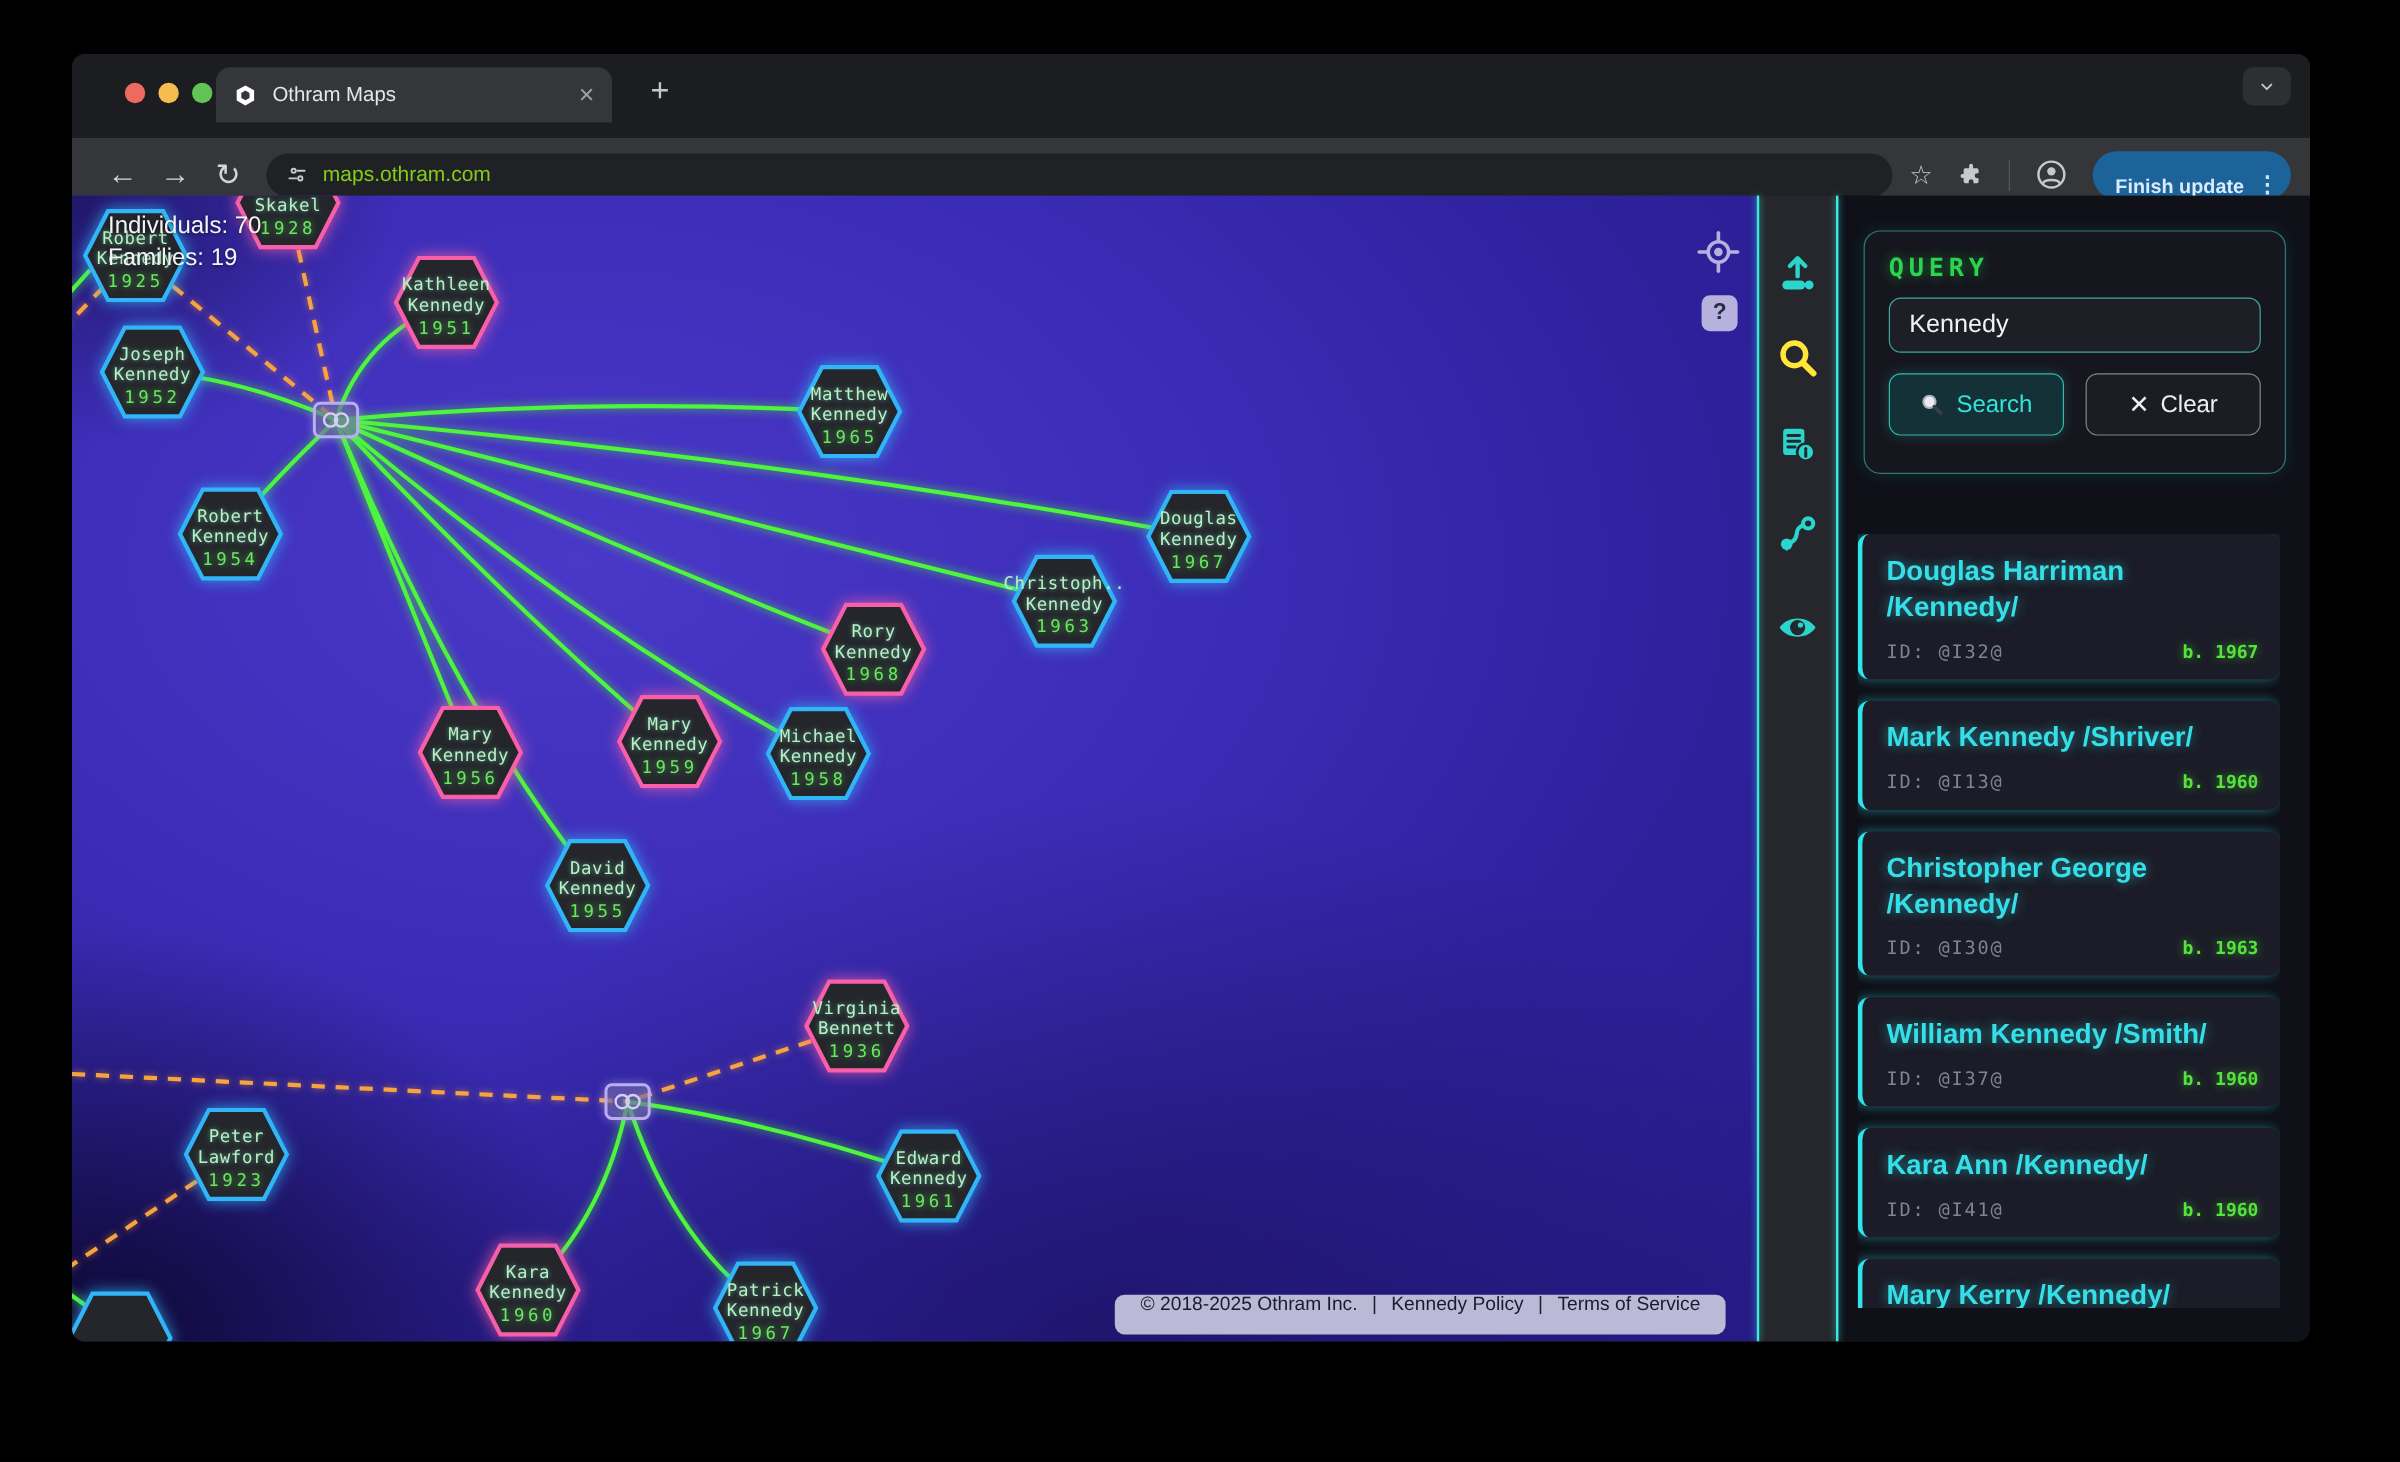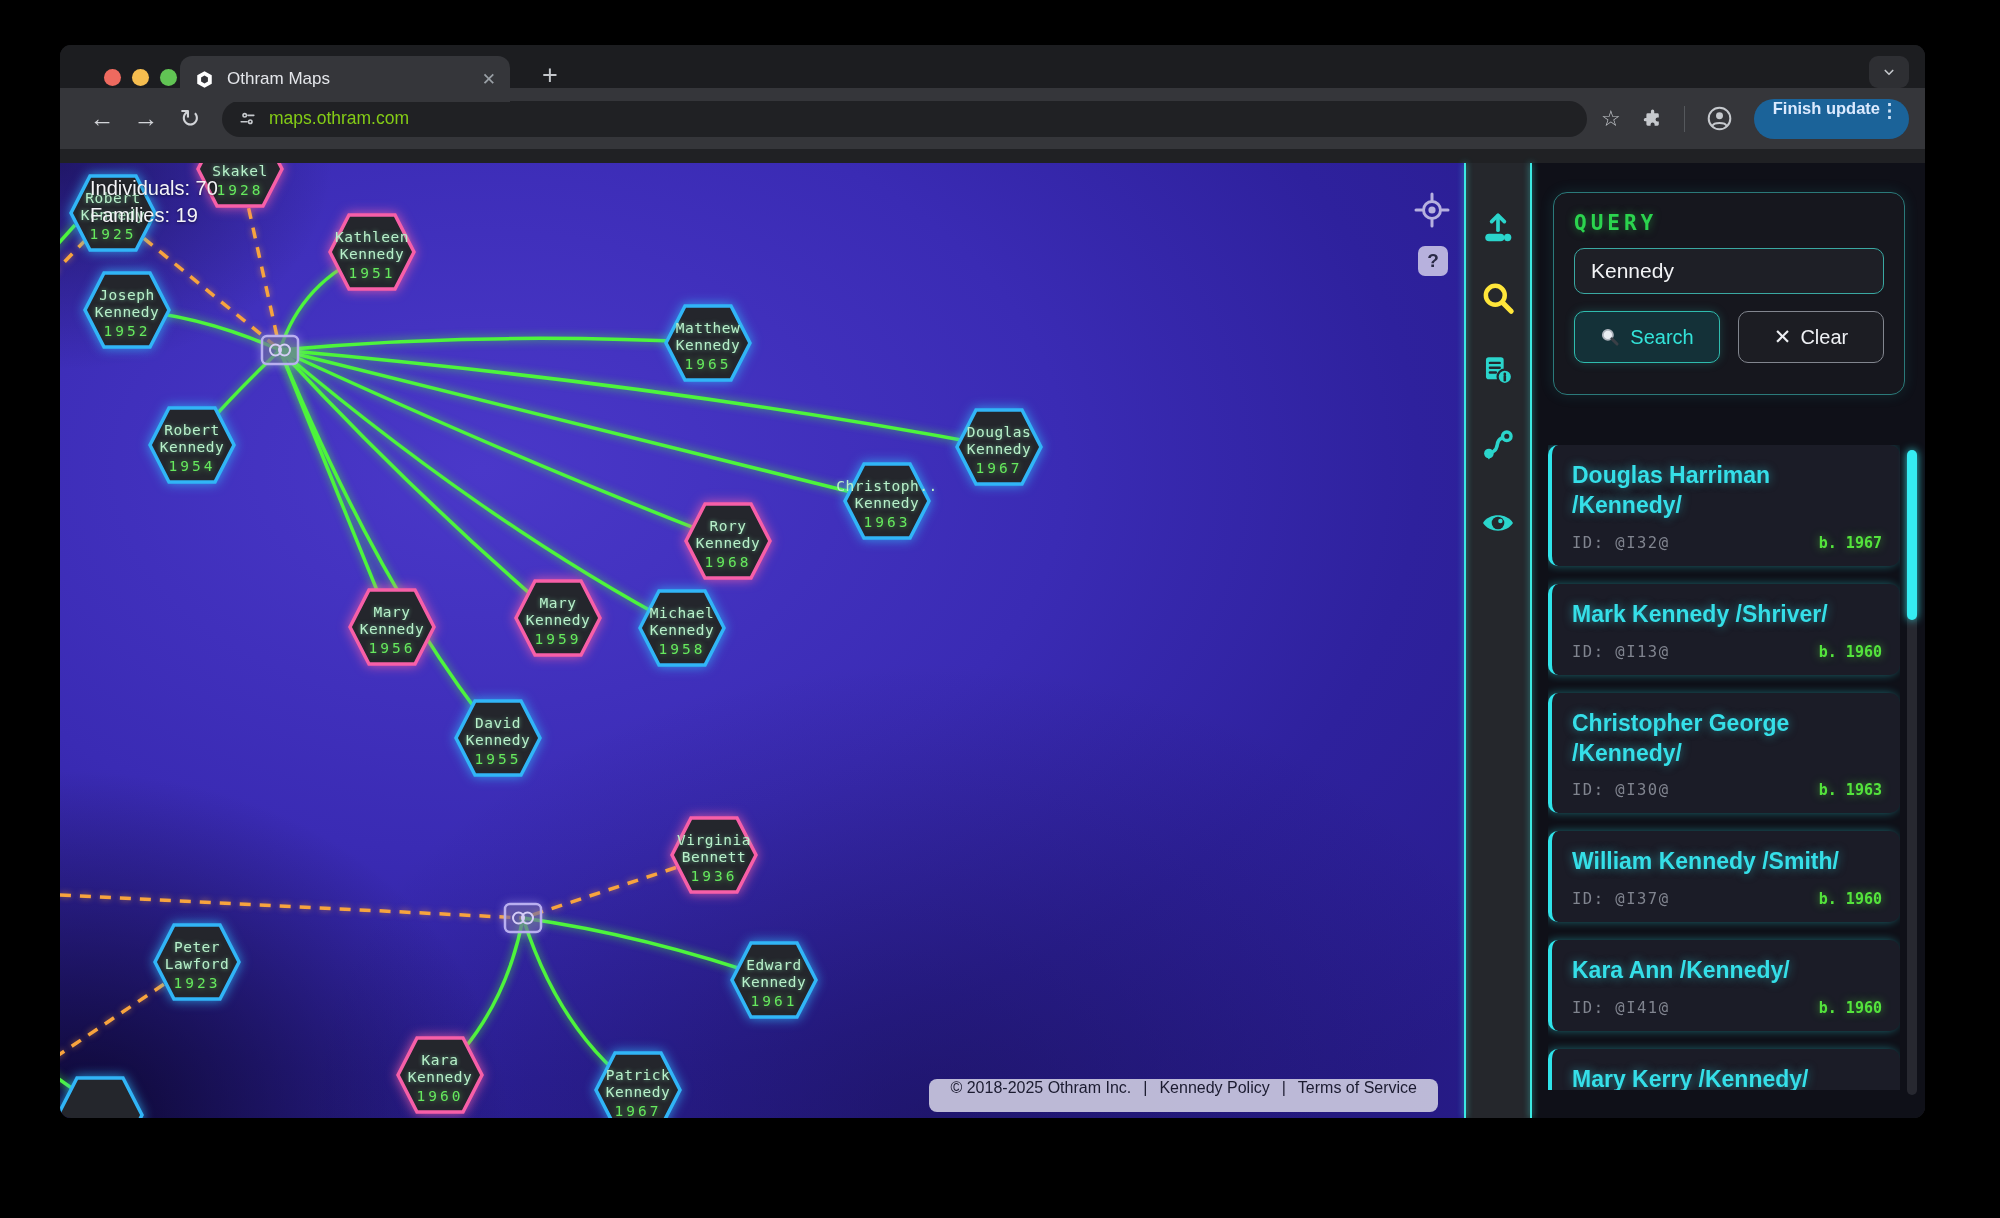--- a/index.html
+++ b/index.html
@@ -1,41 +1,41 @@
 <!DOCTYPE html>
 <html><head>
 <meta charset="utf-8">
 <style>
   html,body{margin:0;padding:0;width:2000px;height:1218px;background:#000;overflow:hidden;
     font-family:"Liberation Sans",sans-serif;}
   .window{position:absolute;left:60px;top:45px;width:1865px;height:1073px;border-radius:11px;
     overflow:hidden;background:#202124;}
   
-  .tabstrip{position:relative;height:43px;background:#1c1d20;}
+  .tabstrip{position:relative;height:70px;background:#1c1d20;}
   .lights{position:absolute;left:44px;top:24px;display:flex;gap:11px;}
   .light{width:17px;height:17px;border-radius:50%;}
   .tab{position:absolute;left:120px;top:11px;width:330px;height:46px;background:#35363a;
     border-radius:12px 12px 0 0;display:flex;align-items:center;padding:0 14px;box-sizing:border-box;}
   .tab-title{color:#e4e6ea;font-size:17px;margin-left:12px;}
   .tab-close{margin-left:auto;color:#9aa0a6;font-size:17px;cursor:default;}
   .newtab{position:absolute;left:470px;top:13px;color:#c3c6ca;font-size:27px;font-weight:300;width:40px;height:34px;
     display:flex;align-items:center;justify-content:center;}
   .win-chevron{position:absolute;right:16px;top:11px;width:40px;height:32px;border-radius:9px;background:#2e2f33;
     display:flex;align-items:center;justify-content:center;}
   
   .toolbar{height:61px;background:#35363a;display:flex;align-items:center;padding:0 16px 0 20px;}
   .nav-ic{color:#d2d4d8;font-size:25px;width:44px;text-align:center;flex:0 0 auto;}
   .omnibox{flex:1;height:36px;margin:0 14px 0 10px;border-radius:18px;background:#202124;
     display:flex;align-items:center;padding:0 16px;gap:12px;min-width:0;}
   .omni-url{color:#84cc16;font-size:17.5px;}
   .tb-right{display:flex;align-items:center;gap:21px;flex:0 0 auto;}
   .tb-ic{color:#c6c9cd;font-size:22px;}
   .tb-sep{width:1px;height:26px;background:#55585c;}
-  .update-pill{height:40px;border-radius:20px;background:#1b6399;display:flex;align-items:flex-start;
-    padding:0 10px 0 19px;}
+  .update-pill{height:40px;border-radius:20px;background:#1b6399;display:flex;align-items:flex-end;
+    padding:0 10px 0 19px;gap:10px;}
   .update-label{color:#dbeafe;font-size:16.5px;font-weight:600;}
   .kebab{color:#cfe3f8;font-size:19px;font-weight:700;}
   
   .content{position:absolute;left:0;top:118px;width:1865px;height:955px;}
   .canvas{position:absolute;left:0;top:0;width:1404px;height:955px;overflow:hidden;
     background:
       radial-gradient(420px 320px at 0% 0%, rgba(12,7,44,.55), transparent 65%),
       radial-gradient(700px 560px at 1% 100%, rgba(8,4,32,.85), transparent 62%),
       radial-gradient(900px 650px at 62% 100%, rgba(16,10,60,.45), transparent 70%),
       radial-gradient(1300px 850px at 30% 32%, #4a38c9 0%, #3a2bb4 45%, #2e219d 72%, #281c8c 100%);}
@@ -57,21 +57,21 @@
   .locate{position:absolute;left:1352px;top:27px;z-index:3;}
   .help-btn{position:absolute;left:1358px;top:83px;z-index:3;width:30px;height:30px;border-radius:7px;
     background:#b7b1dd;color:#2a2a46;font-size:19px;font-weight:700;display:flex;align-items:center;justify-content:center;}
   .footer-pill{position:absolute;right:26px;bottom:6px;z-index:3;height:33px;border-radius:8px;
     background:rgba(200,198,222,.93);color:#1b1b30;font-size:16px;display:flex;align-items:flex-start;
     padding:0 21px;gap:12px;white-space:nowrap;}
   .divider{position:absolute;top:0;width:2px;height:955px;background:#3ce8e2;box-shadow:0 0 6px rgba(60,232,226,.8);z-index:4;}
   .rail{position:absolute;left:1406px;top:0;width:64px;height:955px;background:#25272c;z-index:3;}
   .rail-btn{position:absolute;left:12px;width:40px;height:40px;display:flex;align-items:center;justify-content:center;}
   
-  .sidebar{position:absolute;left:1472px;top:0;width:393px;height:955px;background:#0f1018;z-index:3;}
+  .sidebar{position:absolute;left:1472px;top:0;width:393px;height:955px;background:#0f1018;z-index:3;padding-left:31px;}
   .query-panel{position:absolute;left:21px;top:29px;width:352px;height:203px;box-sizing:border-box;
     border:1.5px solid #2b7a7a;border-radius:14px;background:#16171e;box-shadow:0 0 14px rgba(40,170,170,.16);
     padding:18px 20px;}
   .q-label{font-family:"DejaVu Sans Mono",monospace;font-weight:700;font-size:21px;color:#2bd44e;
     letter-spacing:4px;text-shadow:0 0 9px rgba(43,212,78,.5);}
   .q-input{margin-top:13px;width:100%;height:46px;box-sizing:border-box;border-radius:10px;
     border:1.5px solid #3aa8a2;background:#1e1f26;color:#f2f3f5;font-size:21px;padding:0 16px;
     font-family:"Liberation Sans",sans-serif;outline:none;}
   .q-buttons{margin-top:17px;display:flex;gap:18px;}
   .q-btn{flex:1;height:50px;border-radius:10px;display:flex;align-items:center;justify-content:center;

